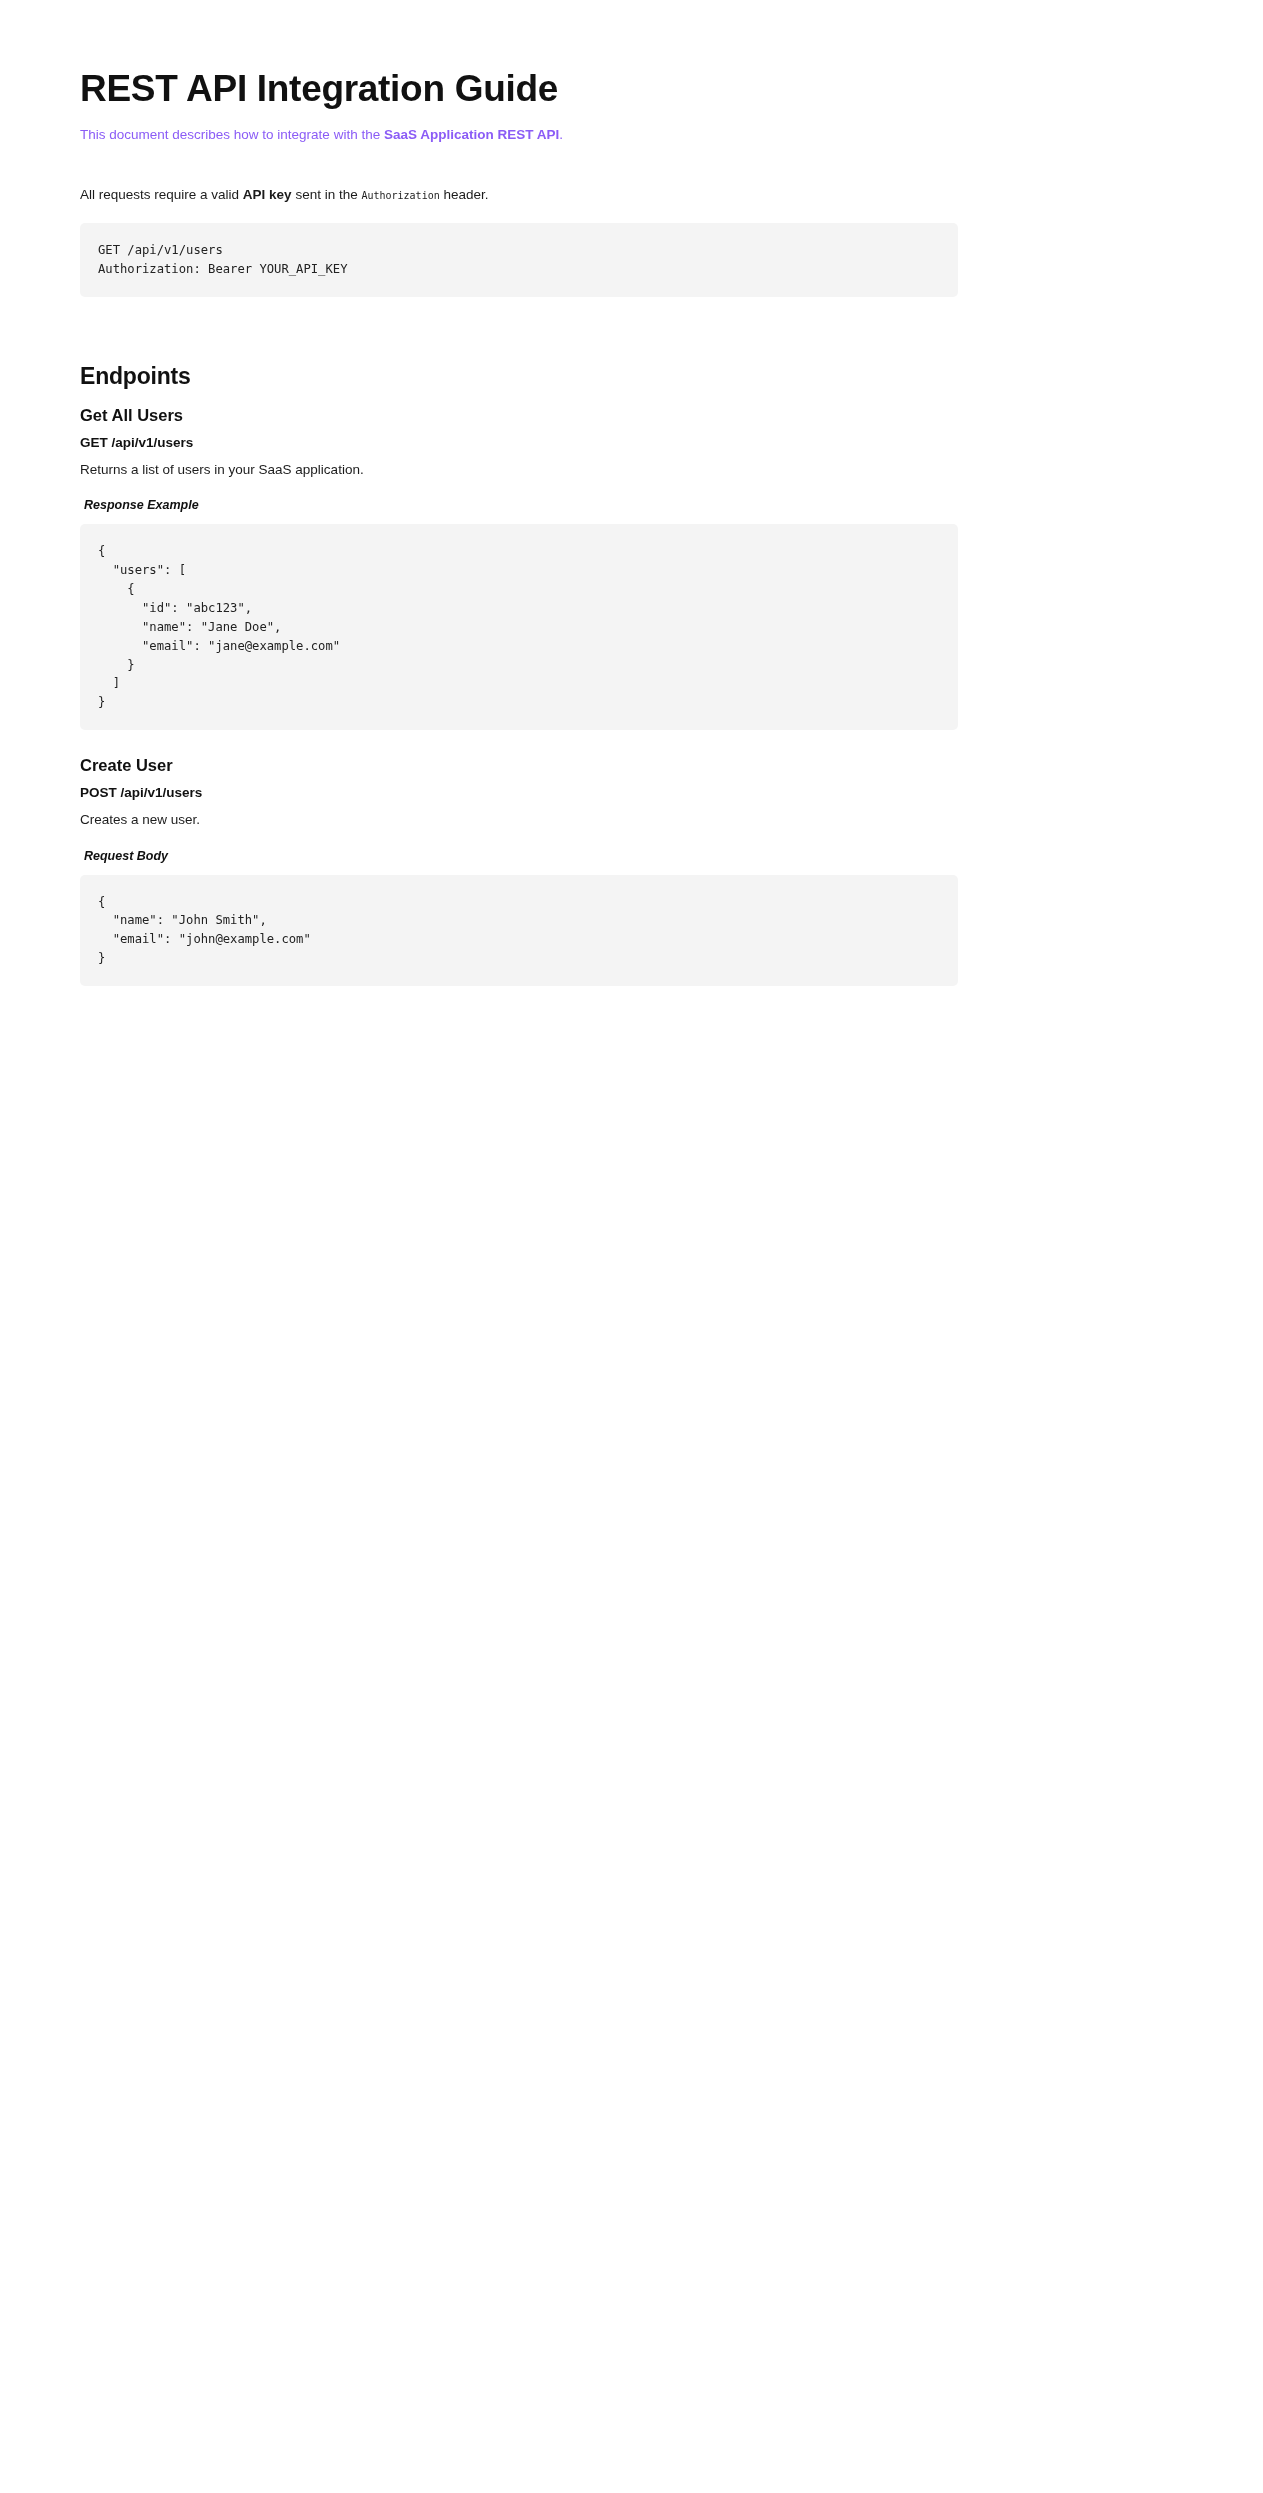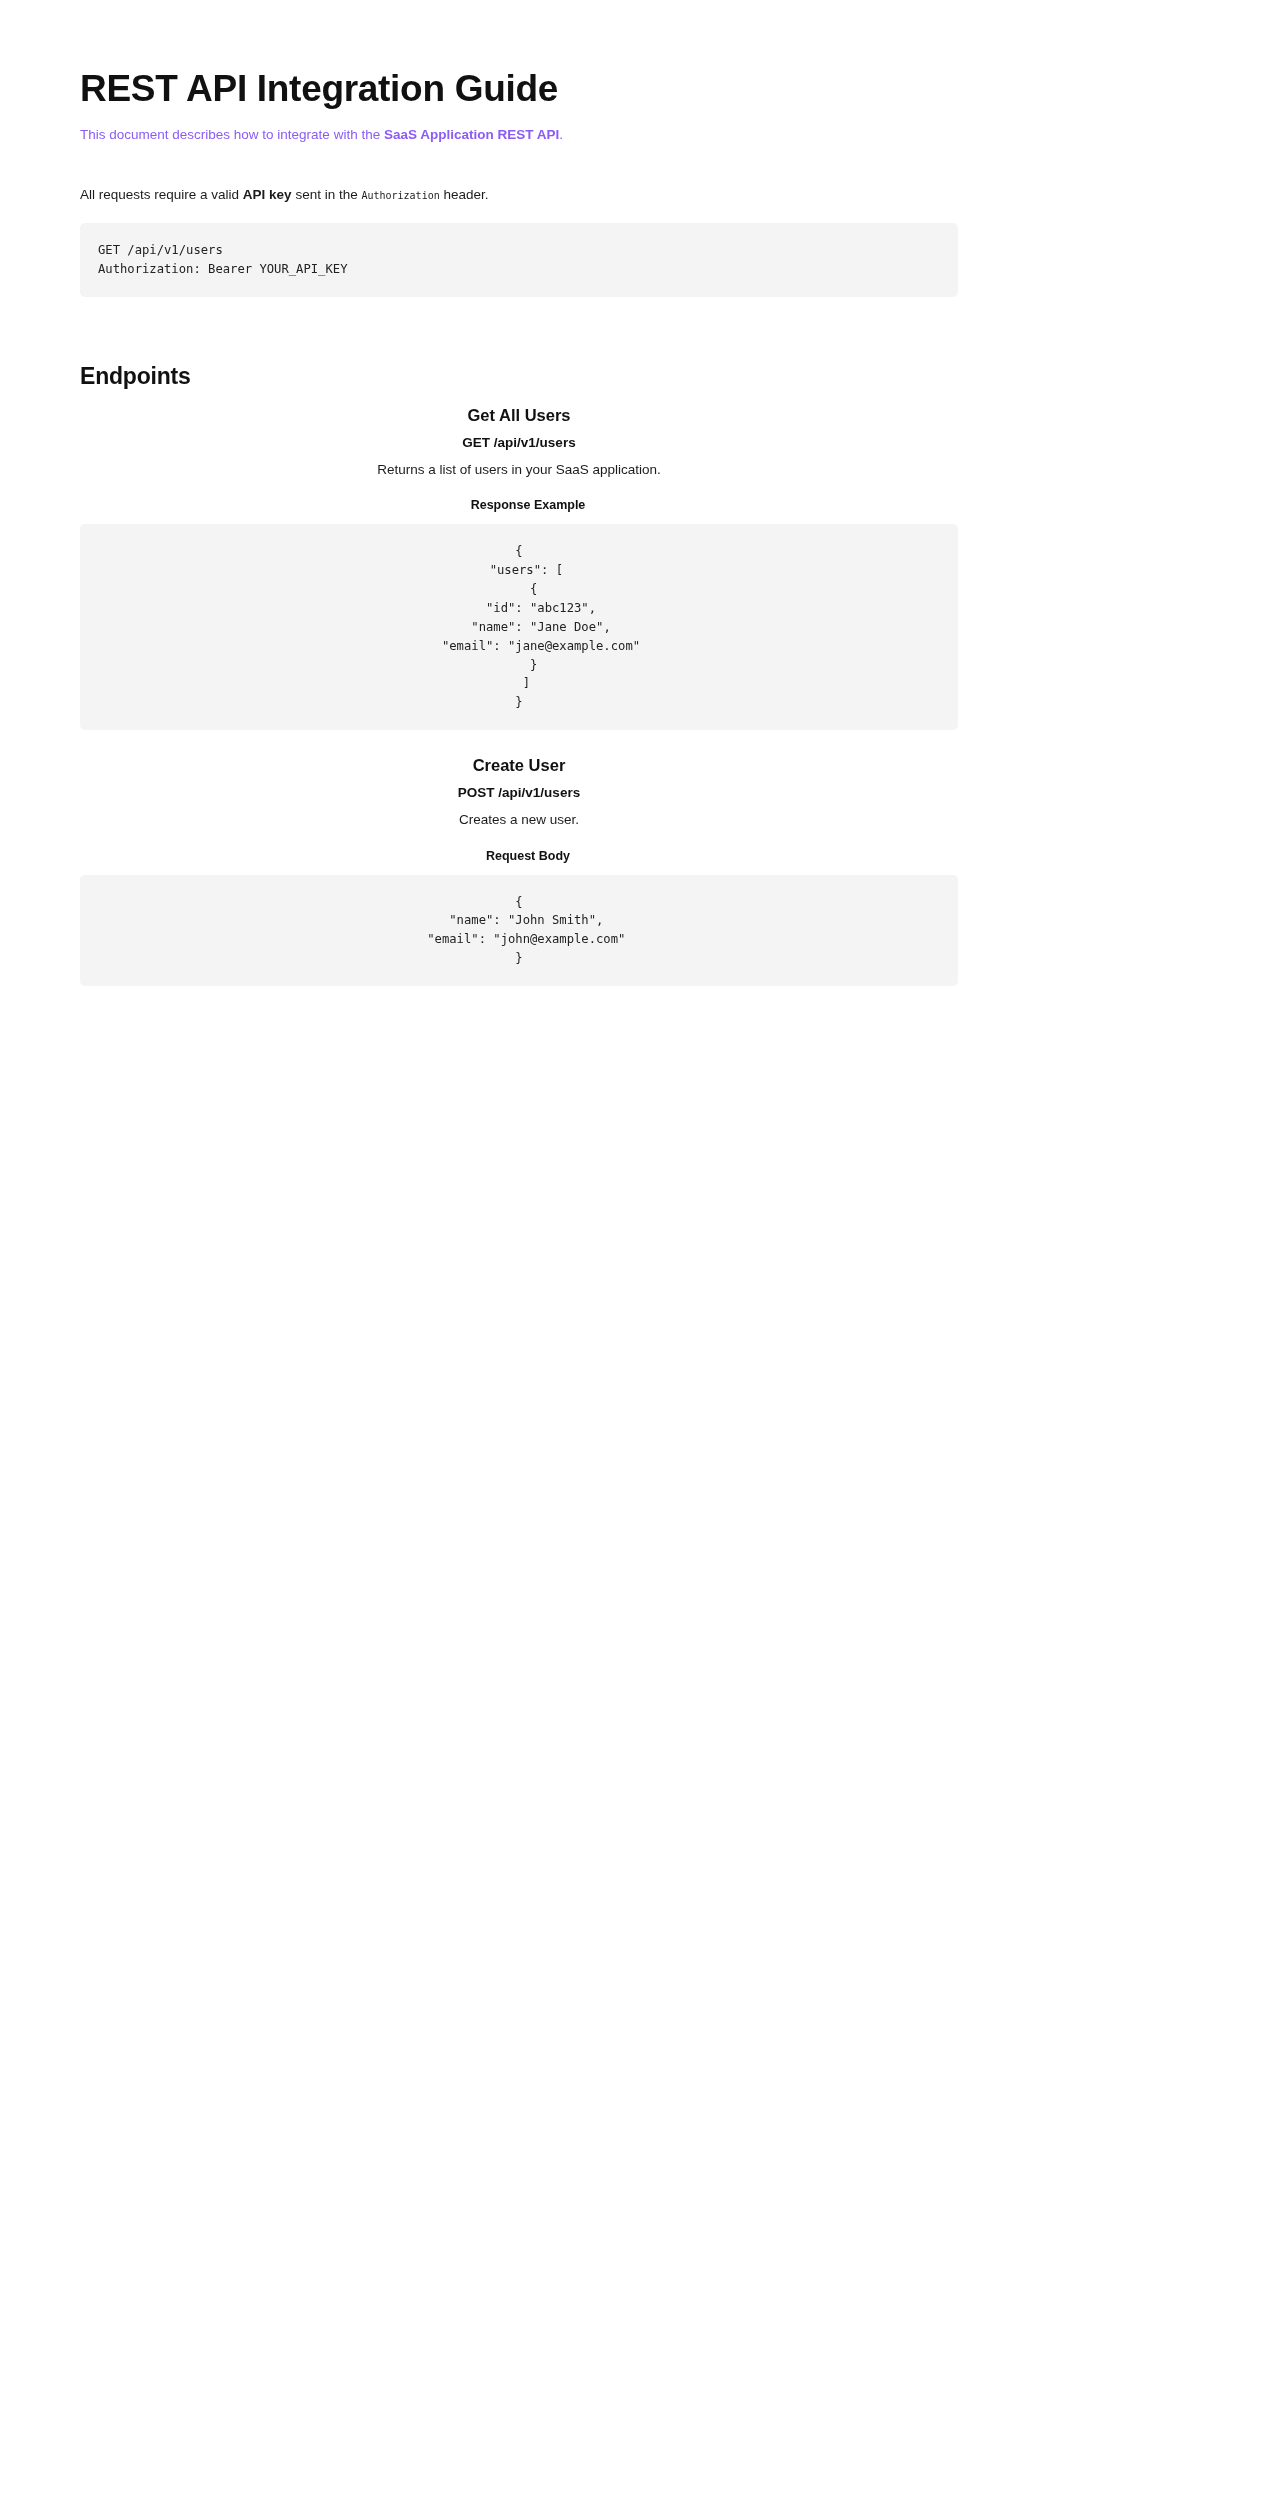--- a/index.html
+++ b/index.html
@@ -61,22 +61,23 @@
   }
   h4.endpoint-line {
     font-size: 13.5px;
     font-weight: bold;
     margin: 0 0 10px 0;
     color: #111111;
   }
   h5.block-label {
     font-size: 12.5px;
     font-weight: bold;
-    margin: 0 0 12px 18px;
+    margin: 0 0 12px 4px;
     color: #111111;
+    font-style: italic;
   }
   pre.code {
     margin: 0;
     background: #f4f4f4;
     border-radius: 5px;
     padding: 18px 18px 18px 18px;
     font-family: "DejaVu Sans Mono", "Liberation Mono", monospace;
     font-size: 12.2px;
     line-height: 1.55;
     color: #222222;
@@ -87,21 +88,21 @@
     font-family: "DejaVu Sans Mono", "Liberation Mono", monospace;
     font-size: 10px;
     color: #1c1c1c;
   }
   strong.bold {
     font-weight: bold;
   }
   .spacer-26 { height: 26px; }
   .spacer-18 { height: 18px; }
   .spacer-14 { height: 14px; }
-  .block { margin-bottom: 0; text-align: center; }
+  .block { margin-bottom: 0; }
   .section { margin-bottom: 34px; }
 </style>
 </head>
 <body>
 
 <div class="page">
   <div class="doc">
 
     <h1 class="doc-title">REST API Integration Guide</h1>
 

